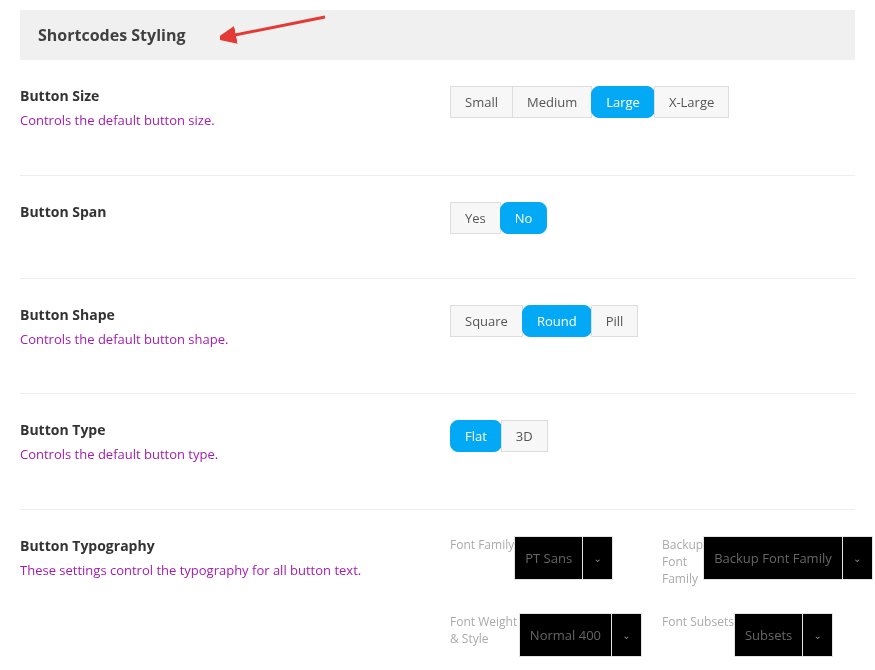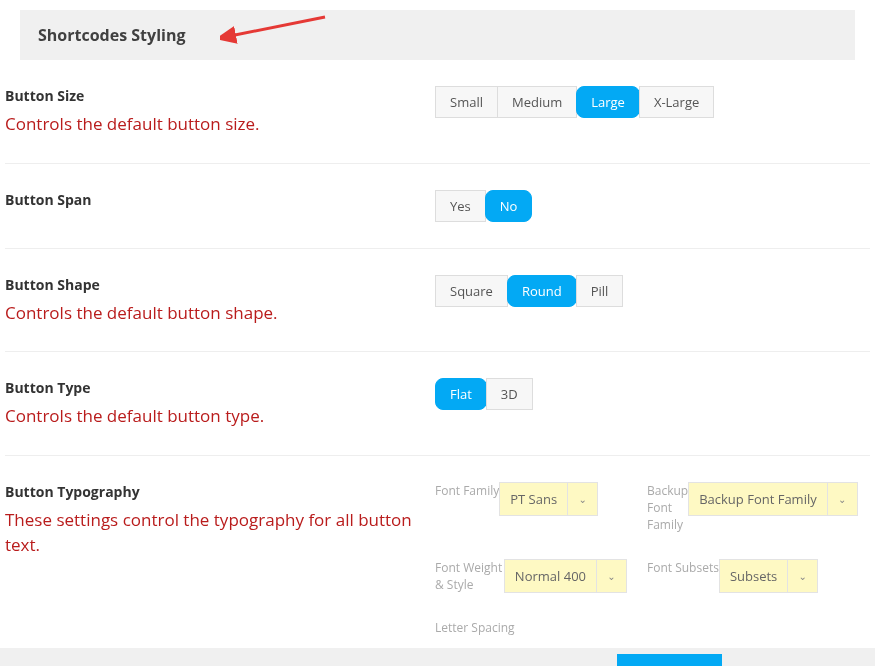--- a/index.html
+++ b/index.html
@@ -22,40 +22,40 @@
       color: #404040;
     }
     .arrow {
       position: absolute;
       left: 200px;
       top: 2px;
       pointer-events: none;
     }
     .section {
       display: flex;
-      padding: 26px 0 26px 0;
-      margin: 0 5px;
+      padding: 26px 0 44px 0;
+      margin: 0 20px;
       border-bottom: 1px solid #eee;
     }
     .section:first-of-type {
       margin-top: 40px;
     }
     .left {
       width: 430px;
       padding-right: 20px;
     }
     .left .title {
       font-size: 14px;
       font-weight: 700;
       color: #333;
       margin-bottom: 6px;
     }
     .left .desc {
-      font-size: 17px;
-      color: #b91c1c;
+      font-size: 13px;
+      color: #a21caf;
       line-height: 1.5;
     }
     .right {
       flex: 1;
       display: flex;
       flex-wrap: wrap;
       gap: 20px;
       align-items: flex-start;
     }
     
@@ -88,22 +88,22 @@
     }
     .field-block .label {
       font-size: 12px;
       color: #aaa;
       margin-bottom: 6px;
     }
     .select {
       display: flex;
       align-items: center;
       border: 1px solid #e3e3e3;
-      background: #fef9c3;
-      height: 34px;
+      background: #000000;
+      height: 44px;
       cursor: pointer;
     }
     .select .val {
       flex: 1;
       padding: 0 10px;
       font-size: 13px;
       color: #666;
       white-space: nowrap;
       overflow: hidden;
     }

